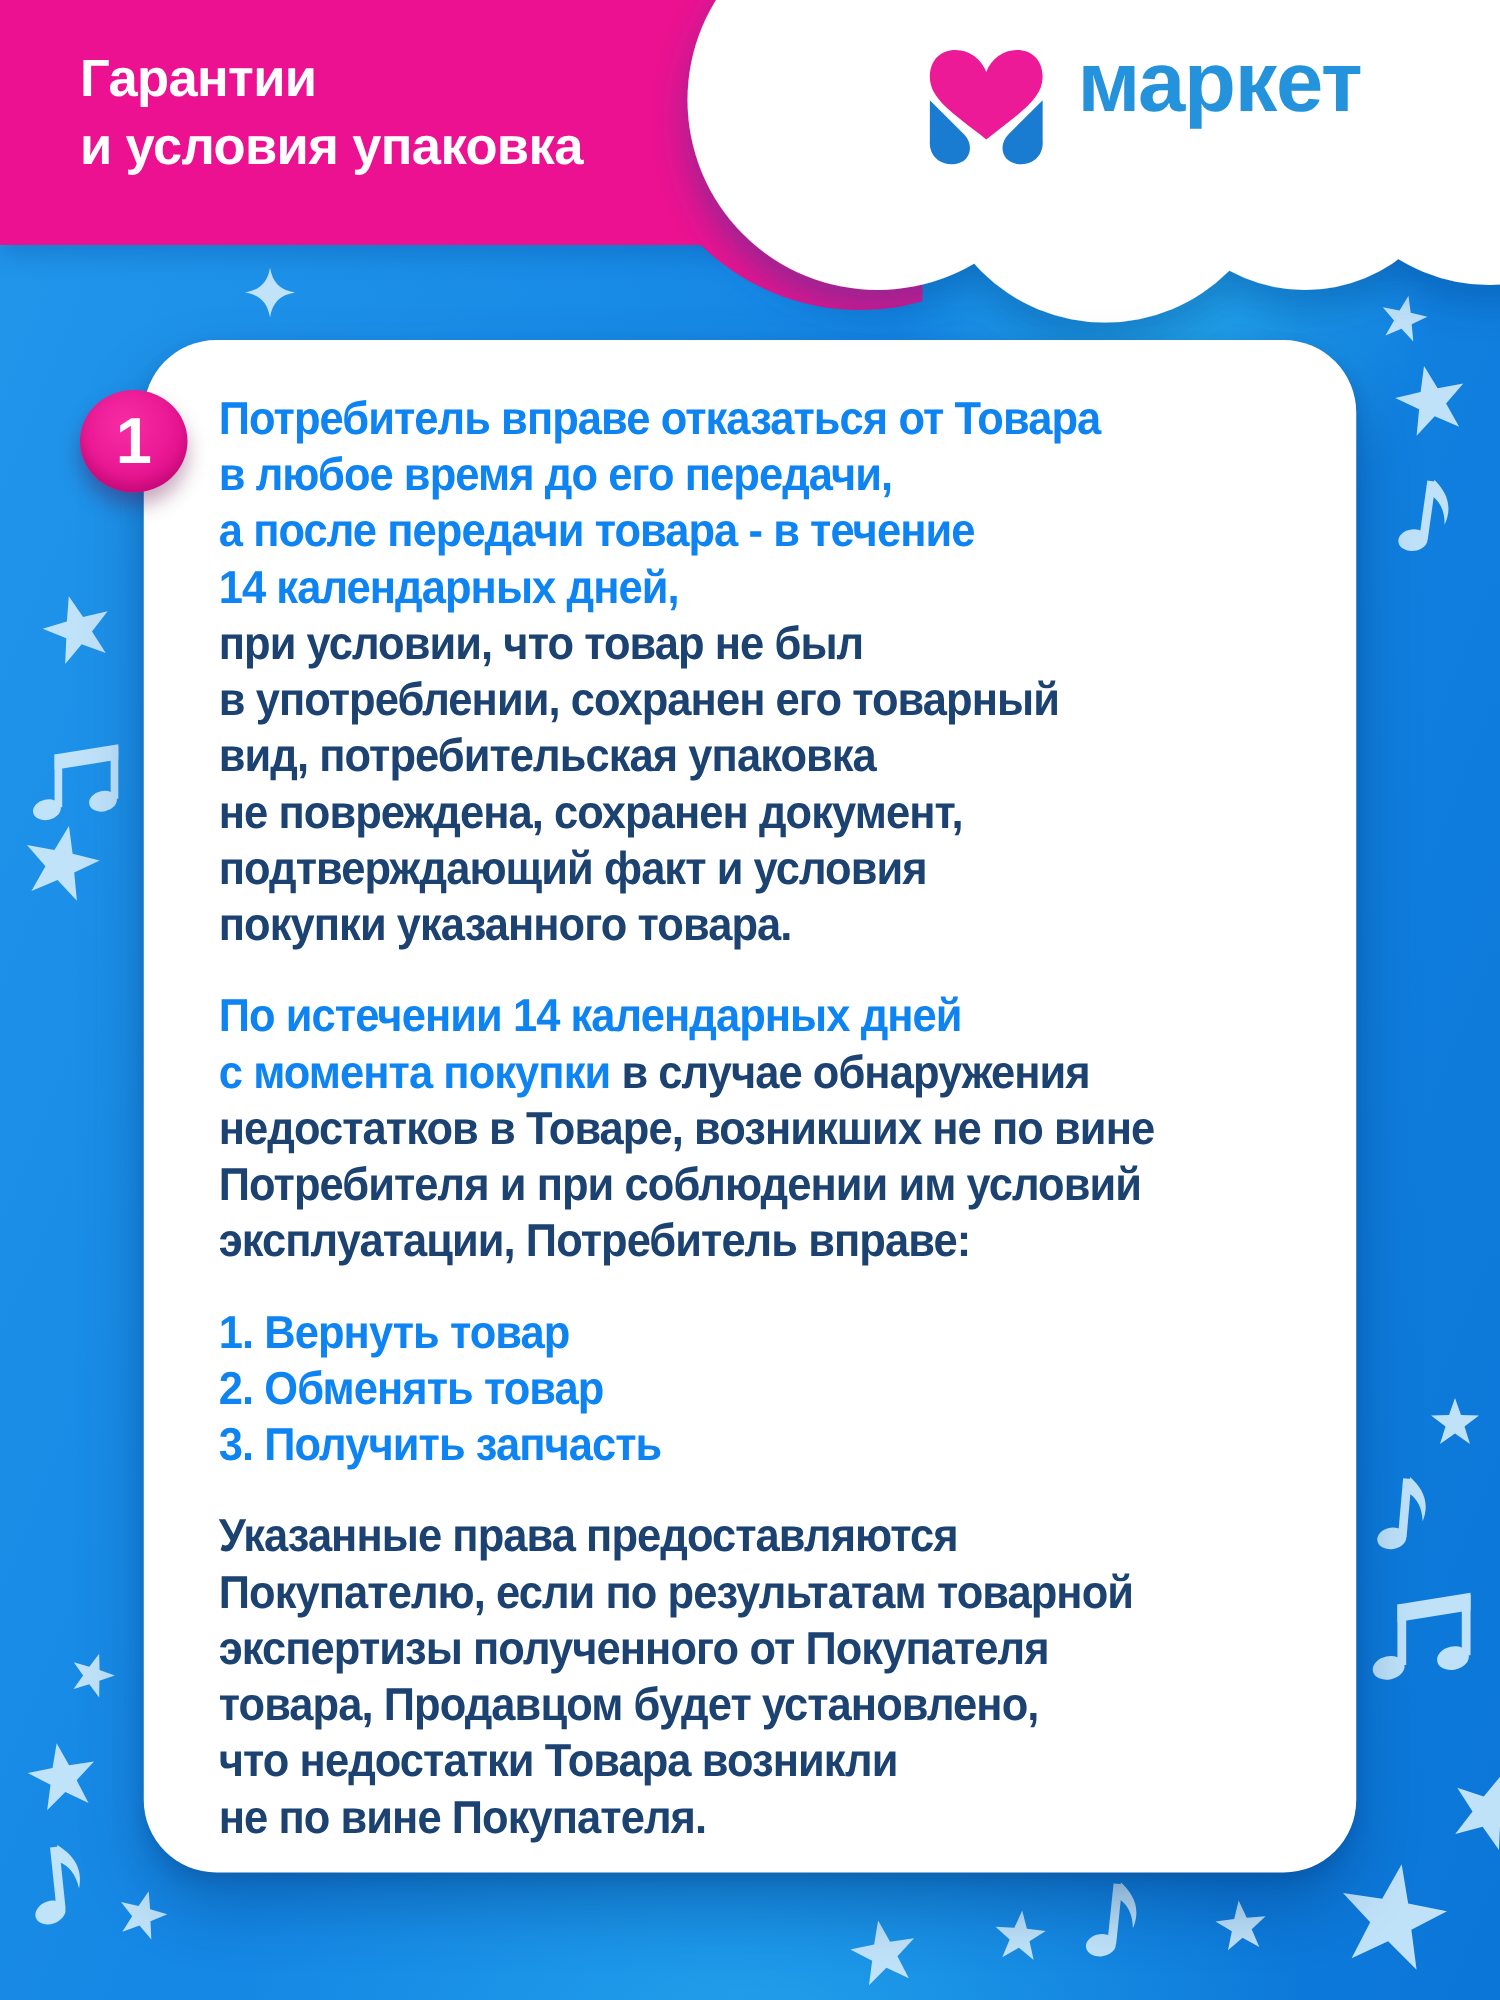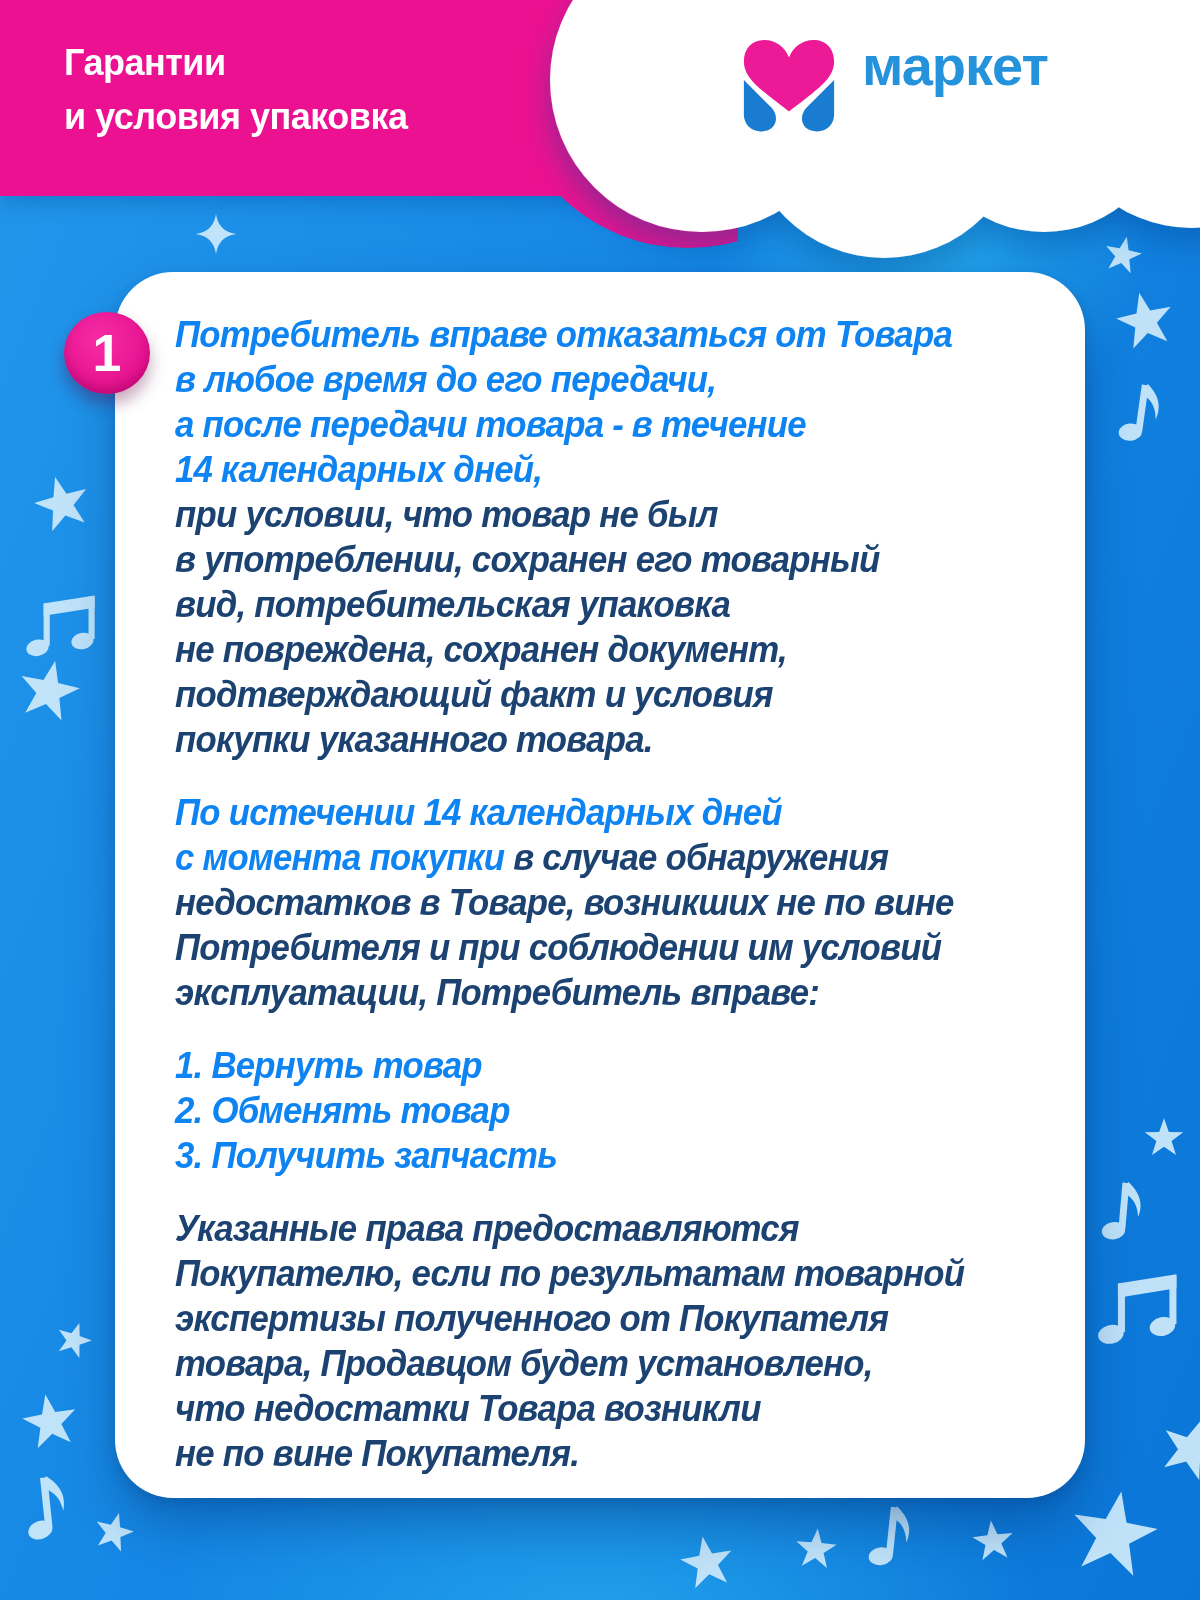--- a/index.html
+++ b/index.html
@@ -14,43 +14,42 @@
   .layer{position:absolute;left:0;top:0;width:100%;height:100%;}
 
   
   .band{
     position:absolute;left:0;top:0;width:1200px;height:196px;
     background:#EC1190;z-index:2;
     box-shadow:0 8px 18px rgba(4,60,130,.25);
   }
   .band-title{
     position:absolute;left:64px;top:36px;z-index:6;
-    color:#fff;font-weight:bold;font-size:36px;line-height:54px;letter-spacing:-.5px;
+    color:#fff;font-weight:bold;font-size:42px;line-height:54px;letter-spacing:-.5px;
   }
 
   
   svg.cloud{position:absolute;left:0;top:0;z-index:3;pointer-events:none;}
   .logo{position:absolute;z-index:4;}
   .logo-mark{position:absolute;left:738px;top:36px;width:102px;height:100px;}
   .logo-text{
     position:absolute;left:862px;top:34px;
-    color:#2593DB;font-weight:bold;font-size:56px;line-height:64px;letter-spacing:-1px;
+    color:#2593DB;font-weight:bold;font-size:68px;line-height:64px;letter-spacing:-1px;
   }
 
   
   #decor-layer{z-index:1;}
   .decor{position:absolute;color:#C9E8FB;opacity:.95;}
   .decor svg{display:block;width:100%;height:100%;fill:currentColor;}
 
   
   .card{
     position:absolute;left:115px;top:272px;width:970px;height:1226px;z-index:3;
     background:#fff;border-radius:58px;
     box-shadow:0 26px 48px rgba(3,50,110,.35),0 5px 12px rgba(3,50,110,.18);
-    font-style:italic;
   }
   .card-text{
     position:absolute;left:60px;top:40px;width:880px;
     transform:scaleX(.94);transform-origin:0 0;
     font-size:37px;line-height:45px;font-weight:bold;letter-spacing:-.8px;
     white-space:nowrap;
   }
   .para{margin:0 0 28px 0;}
   .para:last-child{margin-bottom:0;}
   .line{display:block;}

